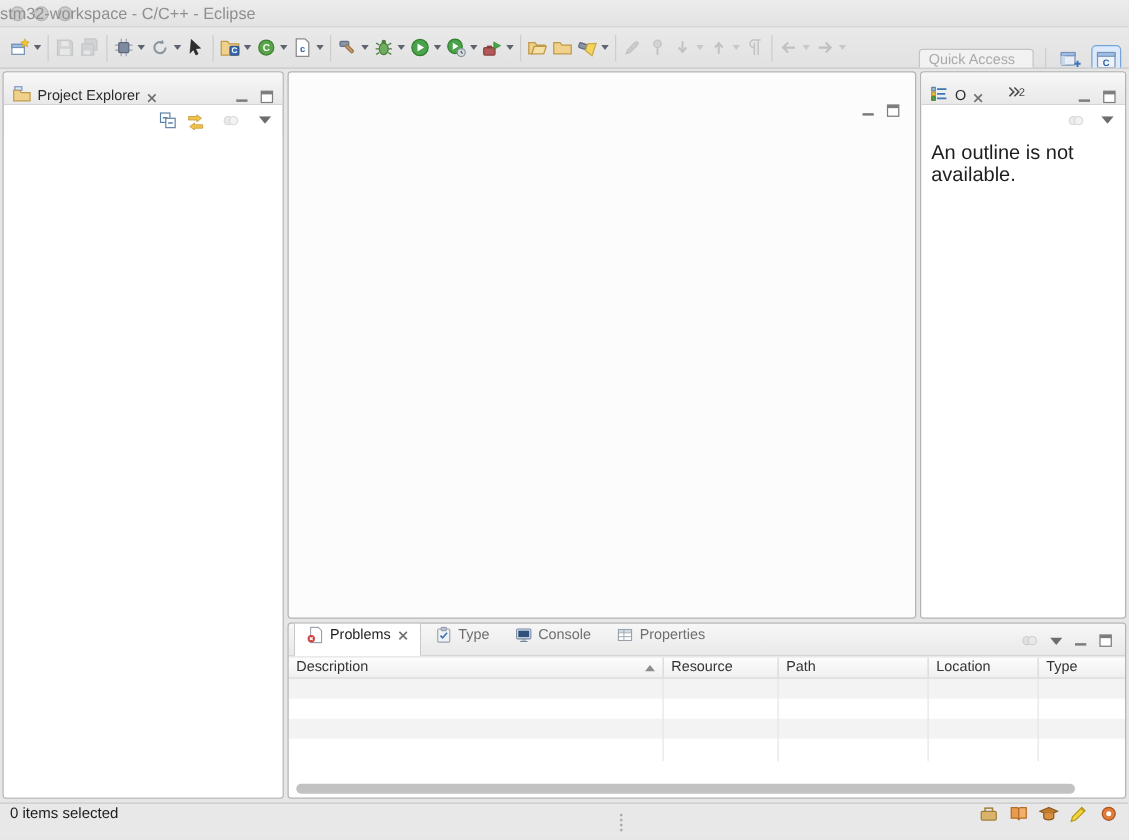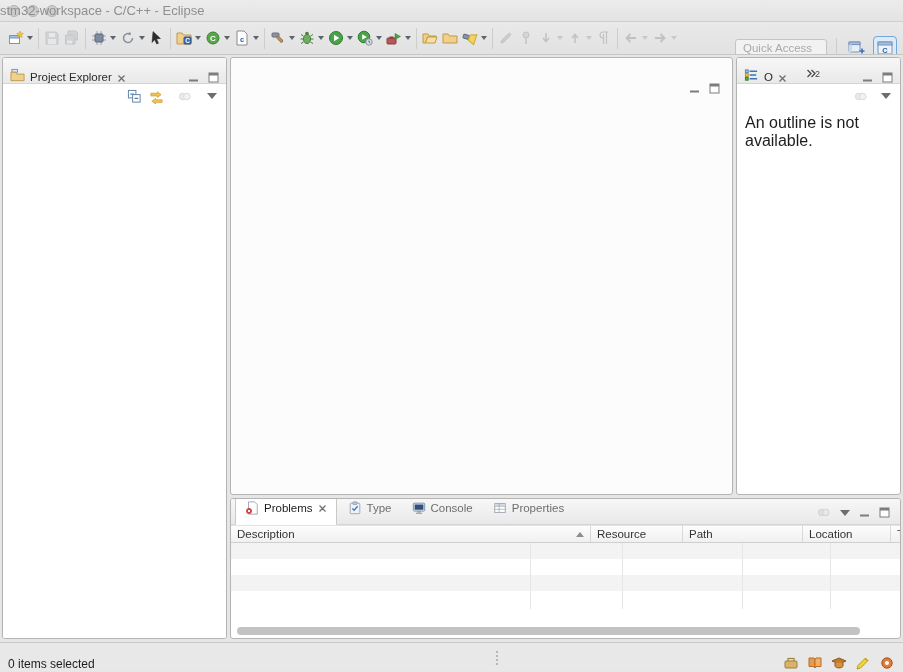--- a/index.html
+++ b/index.html
@@ -75,21 +75,21 @@
   .tbody { position:relative; height:66px; }
   .stripe { height:16px; }
   .stripe:nth-child(odd) { background:#f3f3f3; }
   .stripe:nth-child(even) { background:#ffffff; }
   .vline { position:absolute; top:0; bottom:0; width:1px; background:#e6e6e6; }
   .hscroll { position:absolute; left:3px; right:3px; bottom:2px; height:10px; }
   .hthumb { position:absolute; left:3px; top:1px; width:94%; height:8px; border-radius:4px; background:#c2c2c2; }
 
   
   .statusbar { position:absolute; left:0; top:642px; width:903px; height:29px;
-    background:#e8e8e8; border-top:1px solid #c9c9c9; display:flex; align-items:flex-end; padding:0 8px; }
+    background:#e8e8e8; border-top:1px solid #c9c9c9; display:flex; align-items:flex-start; padding:0 8px; }
   .status-text { font-size:12px; color:#1d1d1d; }
   .sash-dots { position:absolute; left:494px; top:7px; }
   .status-icons { margin-left:auto; display:flex; align-items:center; gap:8px; }
 </style>
 </head>
 <body>
 
 <div class="titlebar">
   <div class="traffic">
     <span class="tl"></span>
@@ -496,21 +496,21 @@
         <svg width="11" height="11" viewBox="0 0 11 11">
             <rect x="1" y="1" width="9" height="9" fill="#fff" stroke="#7d7d7d"></rect>
             <rect x="1" y="1" width="9" height="2.5" fill="#7d7d7d"></rect>
           </svg>
       </span>
     </span>
   </div>
 
 
   <div class="cols">
-    <span class="col" style="width:360px;">
+    <span class="col" style="width:300px;">
       <span>Description</span>
       <i class="sort-asc"></i>
     </span>
     <span class="col" style="width:92px;">
       <span>Resource</span>
     </span>
     <span class="col" style="width:120px;">
       <span>Path</span>
     </span>
     <span class="col" style="width:88px;">

